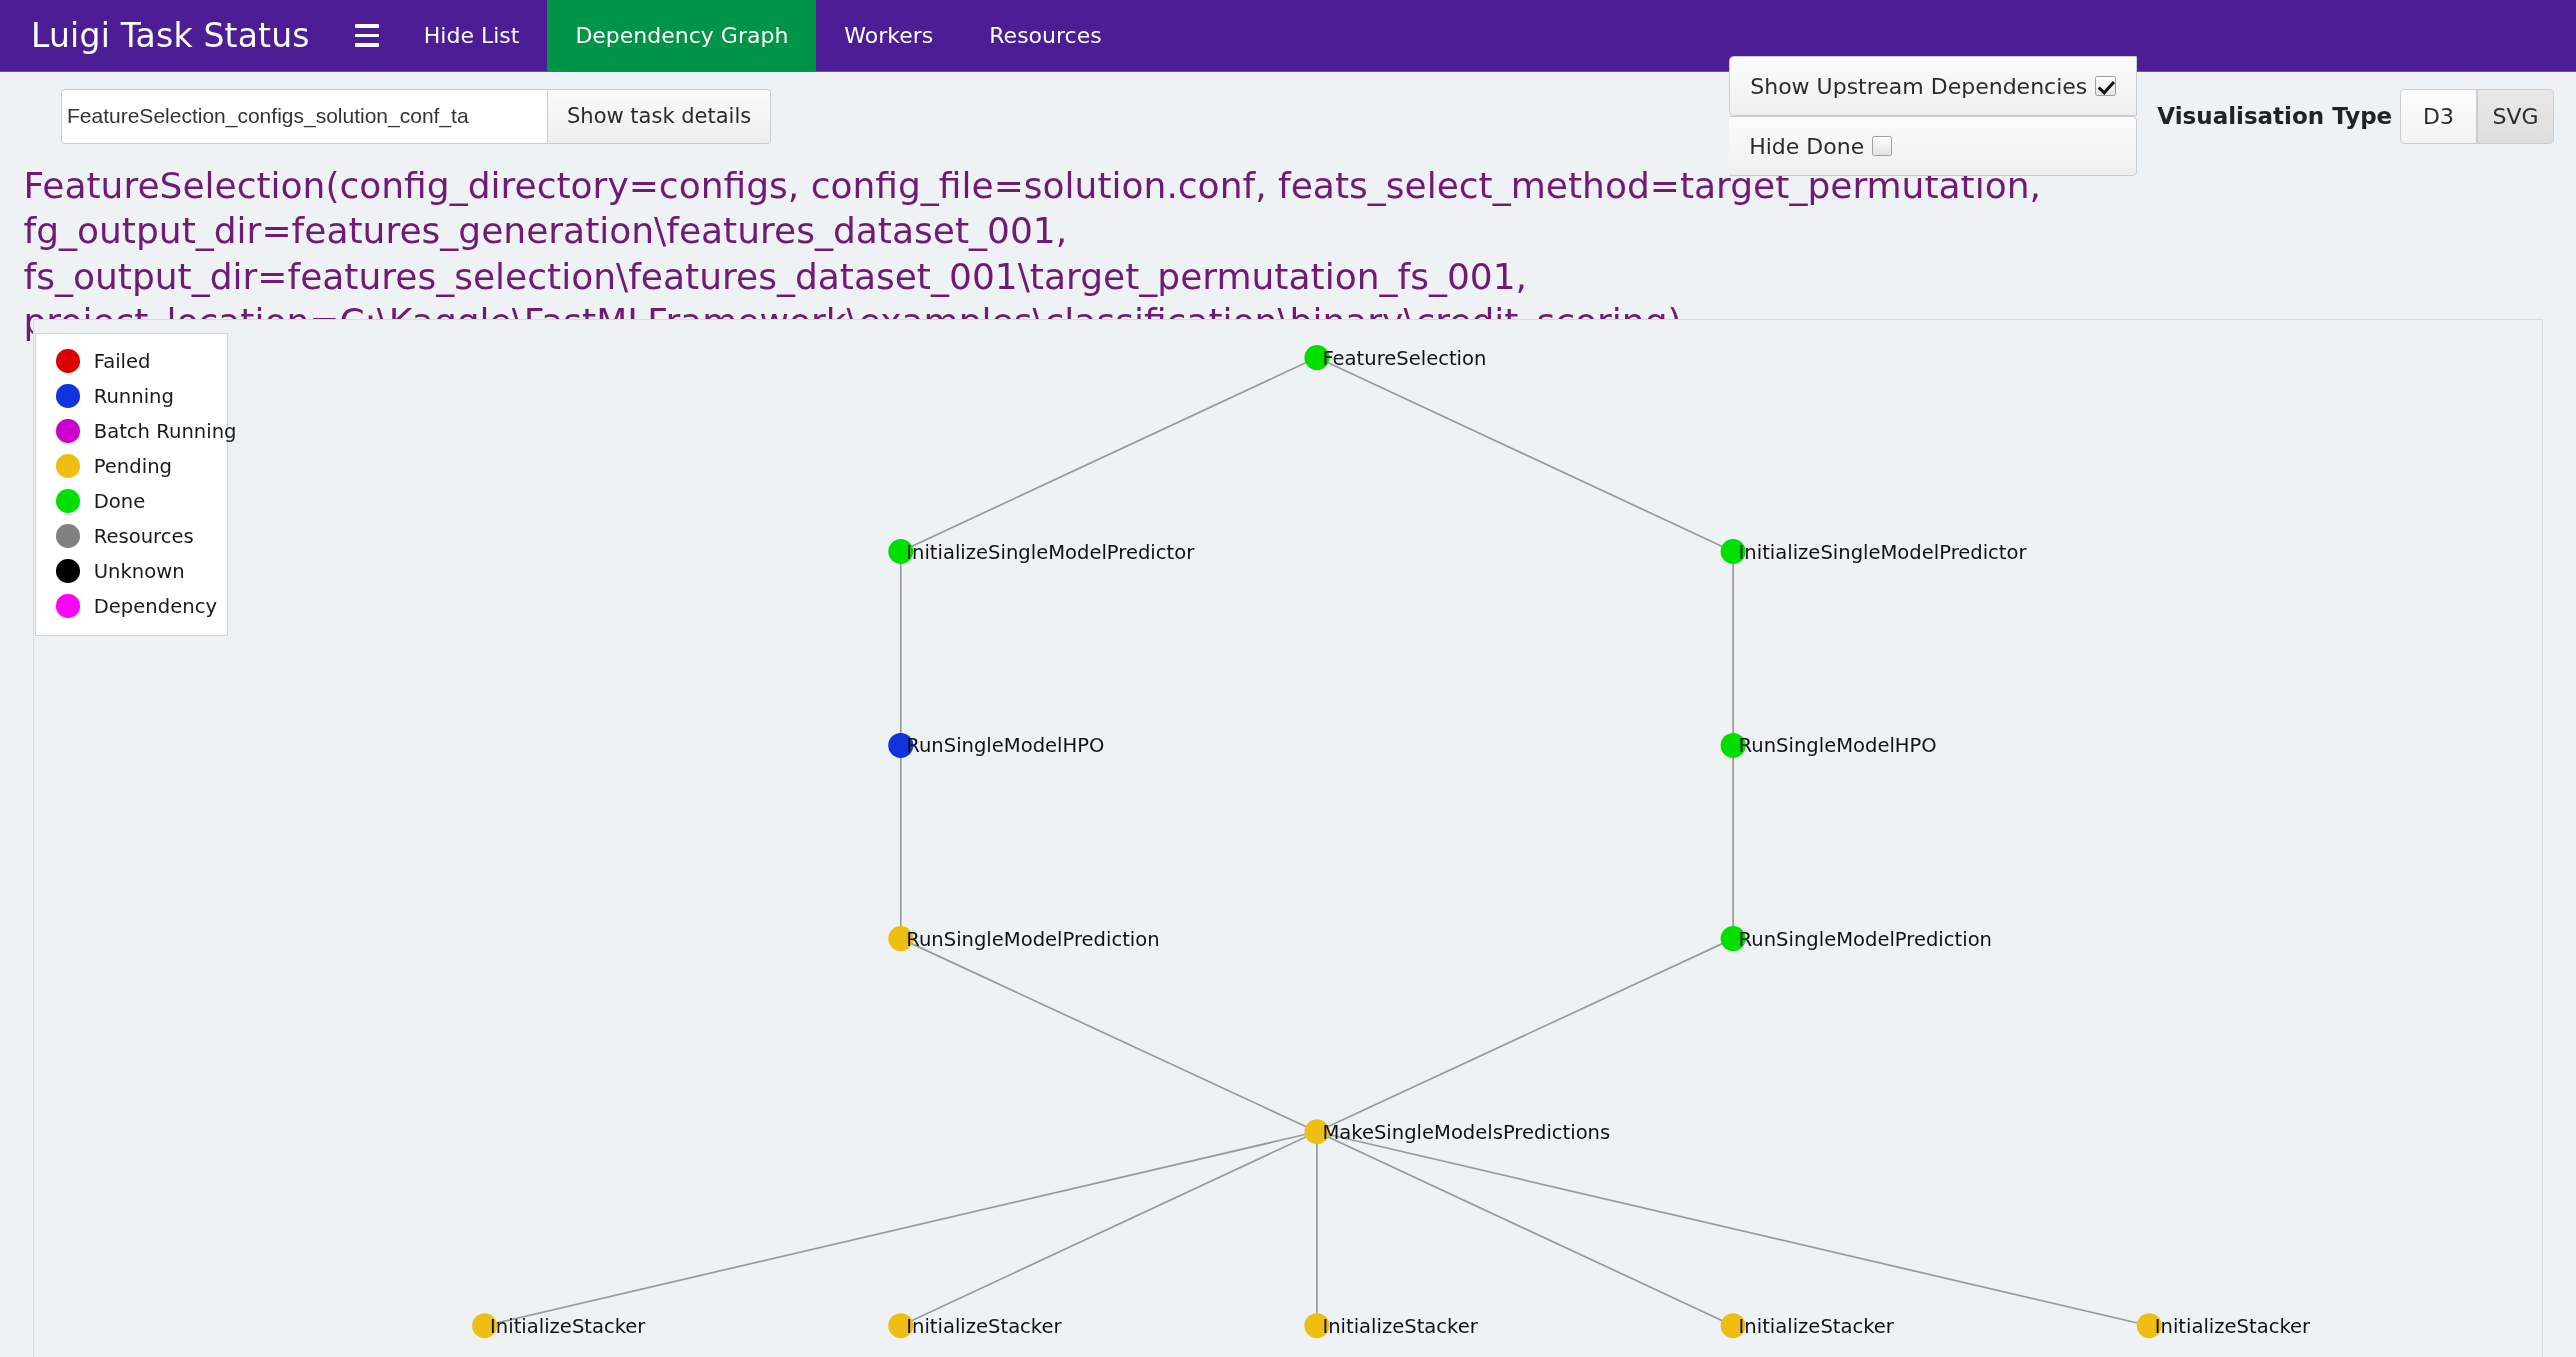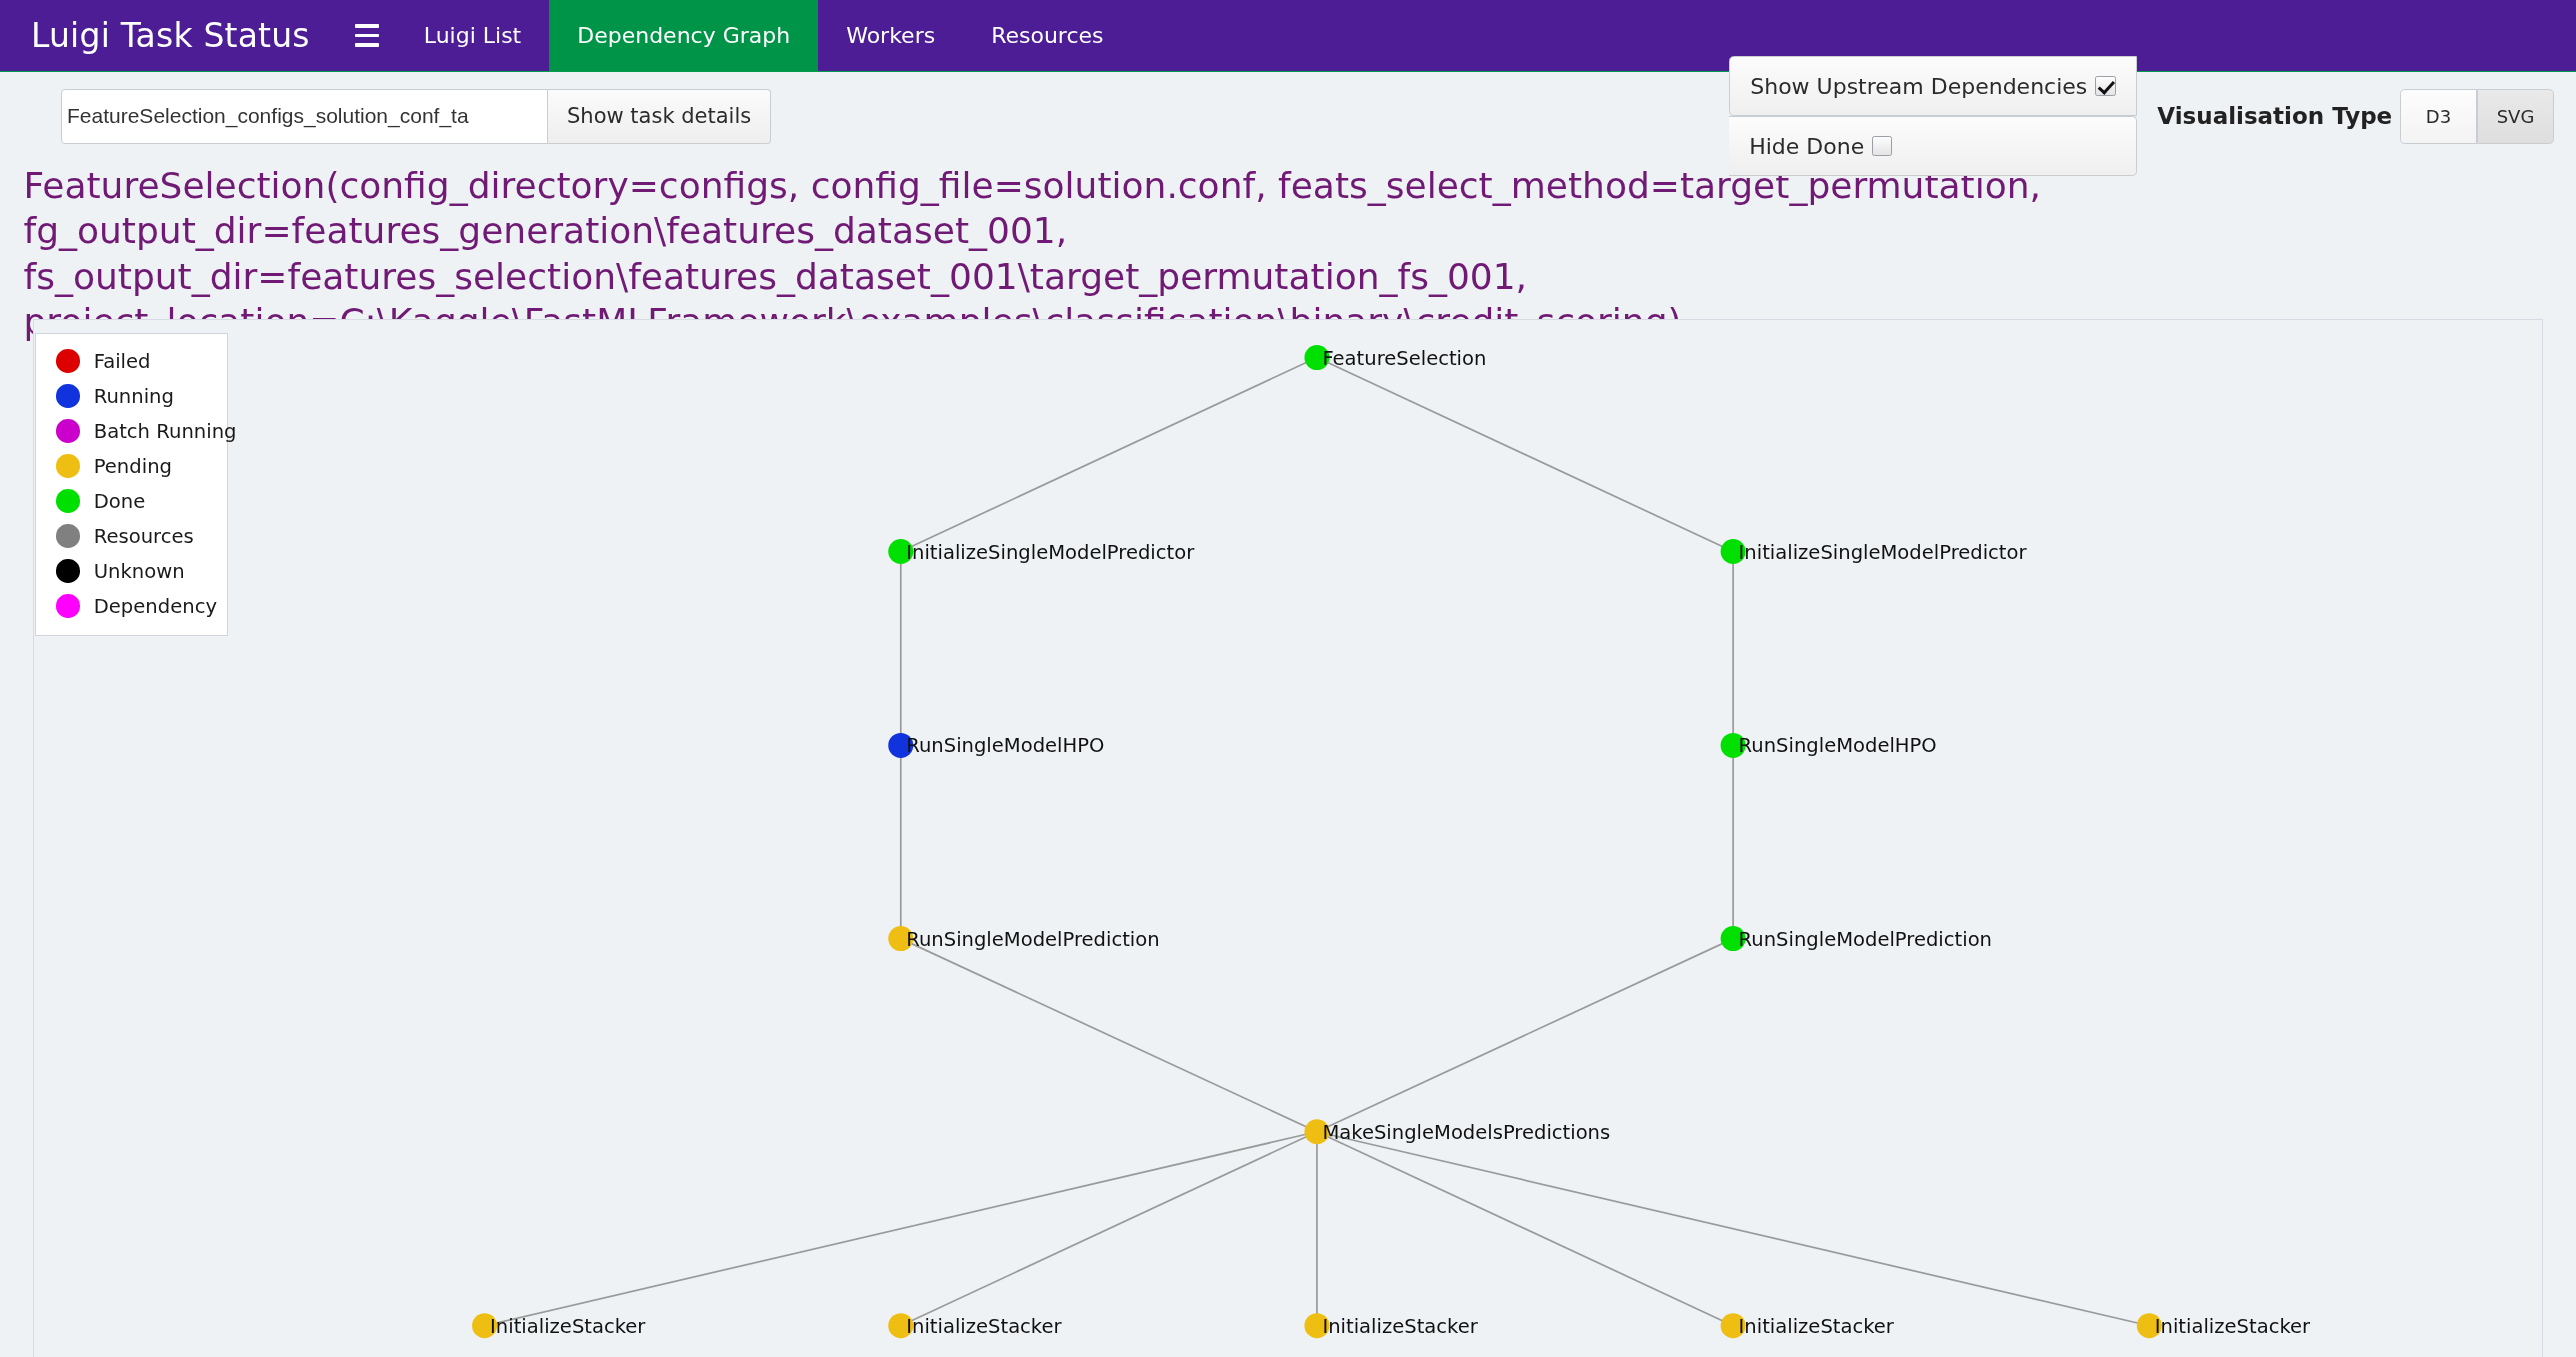--- a/index.html
+++ b/index.html
@@ -135,21 +135,21 @@
     font-weight: bold;
     color: #222;
     margin-right: 7.8px;
     white-space: nowrap;
   }
   .vis-group { display: flex; }
   .vis-btn {
     height: 55px;
     min-width: 77px;
     padding: 0 14px;
-    font-size: 18px;
+    font-size: 22px;
     font-family: "DejaVu Sans", "Liberation Sans", sans-serif;
     color: #2b2b2b;
     background: linear-gradient(to bottom, #fdfdfd 0%, #f3f3f3 100%);
     border: 0.8px solid #c8cdd2;
     display: inline-flex; align-items: center; justify-content: center;
     cursor: pointer;
   }
   .vis-btn:first-child { border-radius: 4.7px 0 0 4.7px; }
   .vis-btn:last-child { border-radius: 0 4.7px 4.7px 0; border-left: 0.8px solid #c8cdd2; }
   .vis-btn.active {
@@ -226,21 +226,21 @@
 <body>
 
 <div class="navbar">
   <div class="brand">Luigi Task Status</div>
   <div class="hamburger">
     <span></span>
     <span></span>
     <span></span>
   </div>
   <div class="navlinks">
-    <a class="navlink">Luigi List</a>
+    <a class="navlink">Hide List</a>
     <a class="navlink active">Dependency Graph</a>
     <a class="navlink">Workers</a>
     <a class="navlink">Resources</a>
   </div>
 </div>
 
 <div class="toolbar">
   <input class="search-input" type="text" value="FeatureSelection_configs_solution_conf_ta" style="">
   <button class="btn btn-attached">Show task details</button>
 

